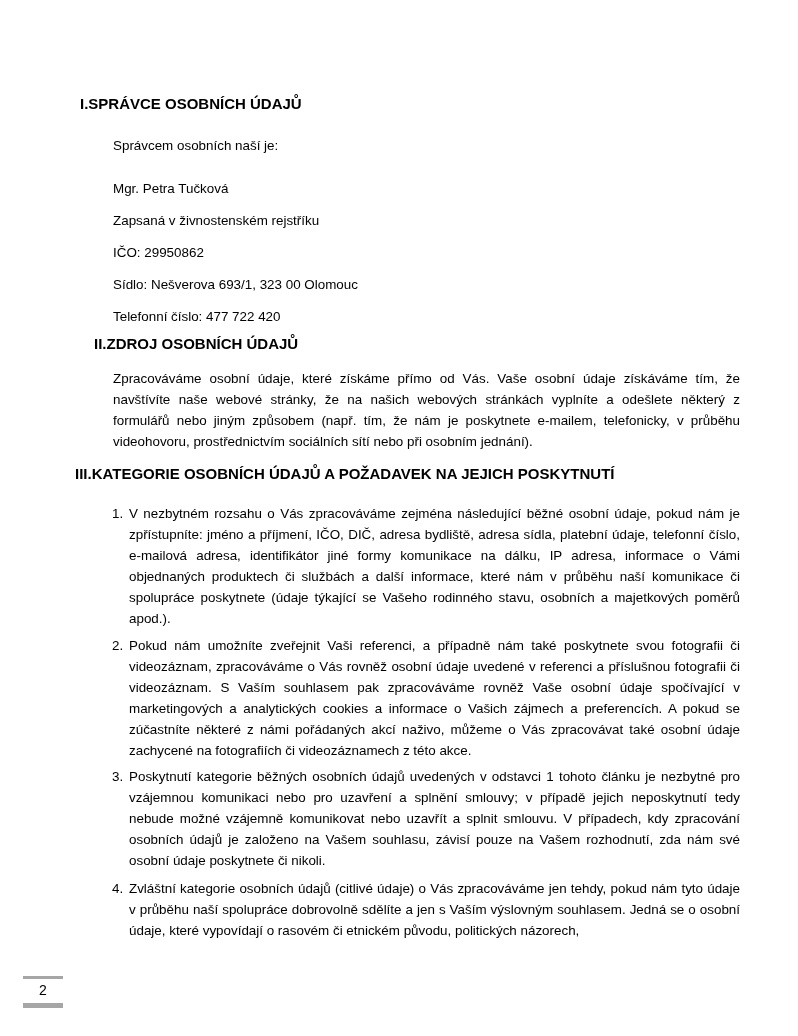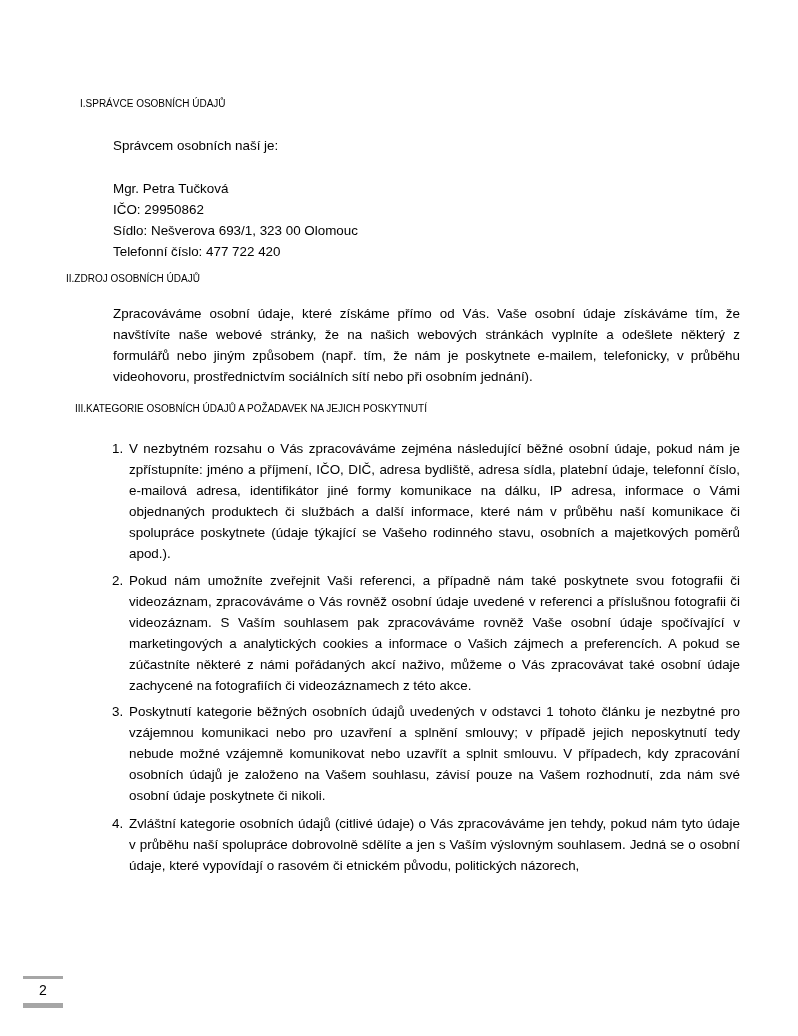--- a/index.html
+++ b/index.html
@@ -14,35 +14,35 @@
       background: #ffffff;
       font-family: "Liberation Sans", sans-serif;
       color: #000000;
       font-size: 13.4px;
       line-height: 21px;
       box-sizing: border-box;
       padding-top: 93px;
       overflow: hidden;
     }
     .heading {
-      font-weight: normal;
-      font-size: 10px;
+      font-weight: bold;
+      font-size: 15px;
       line-height: 21px;
       white-space: nowrap;
     }
     .heading-1 { margin: 0 0 0 80px; }
-    .heading-2 { margin: 6px 0 0 66px; }
+    .heading-2 { margin: 6px 0 0 94px; }
     .heading-3 { margin: 11px 0 0 75px; }
     .intro-line {
       margin: 21px 58px 0 113px;
     }
     .contact-block {
       margin: 22px 58px 0 113px;
     }
-    .contact-line { line-height: 21px; }
+    .contact-line { line-height: 21px; margin-top: 11px; }
     .body-paragraph {
       margin: 14px 58px 4px 113px;
       text-align: justify;
     }
     .num-list {
       margin: 0;
     }
     .num-item {
       position: relative;
       margin-left: 129px;
@@ -87,20 +87,21 @@
 <body>
 
 <div class="doc">
 
   <div class="heading heading-1">I.SPRÁVCE OSOBNÍCH ÚDAJŮ</div>
 
   <div class="intro-line">Správcem osobních naší je:</div>
 
   <div class="contact-block">
     <div class="contact-line">Mgr. Petra Tučková</div>
+    <div class="contact-line">Zapsaná v živnostenském rejstříku</div>
     <div class="contact-line">IČO: 29950862</div>
     <div class="contact-line">Sídlo: Nešverova 693/1, 323 00 Olomouc</div>
     <div class="contact-line">Telefonní číslo: 477 722 420</div>
   </div>
 
   <div class="heading heading-2">II.ZDROJ OSOBNÍCH ÚDAJŮ</div>
 
   <div class="body-paragraph">Zpracováváme osobní údaje, které získáme přímo od Vás. Vaše osobní údaje získáváme tím, že navštívíte naše webové stránky, že na našich webových stránkách vyplníte a odešlete některý z formulářů nebo jiným způsobem (např. tím, že nám je poskytnete e-mailem, telefonicky, v průběhu videohovoru, prostřednictvím sociálních sítí nebo při osobním jednání).</div>
 
   <div class="heading heading-3">III.KATEGORIE OSOBNÍCH ÚDAJŮ A POŽADAVEK NA JEJICH POSKYTNUTÍ</div>

